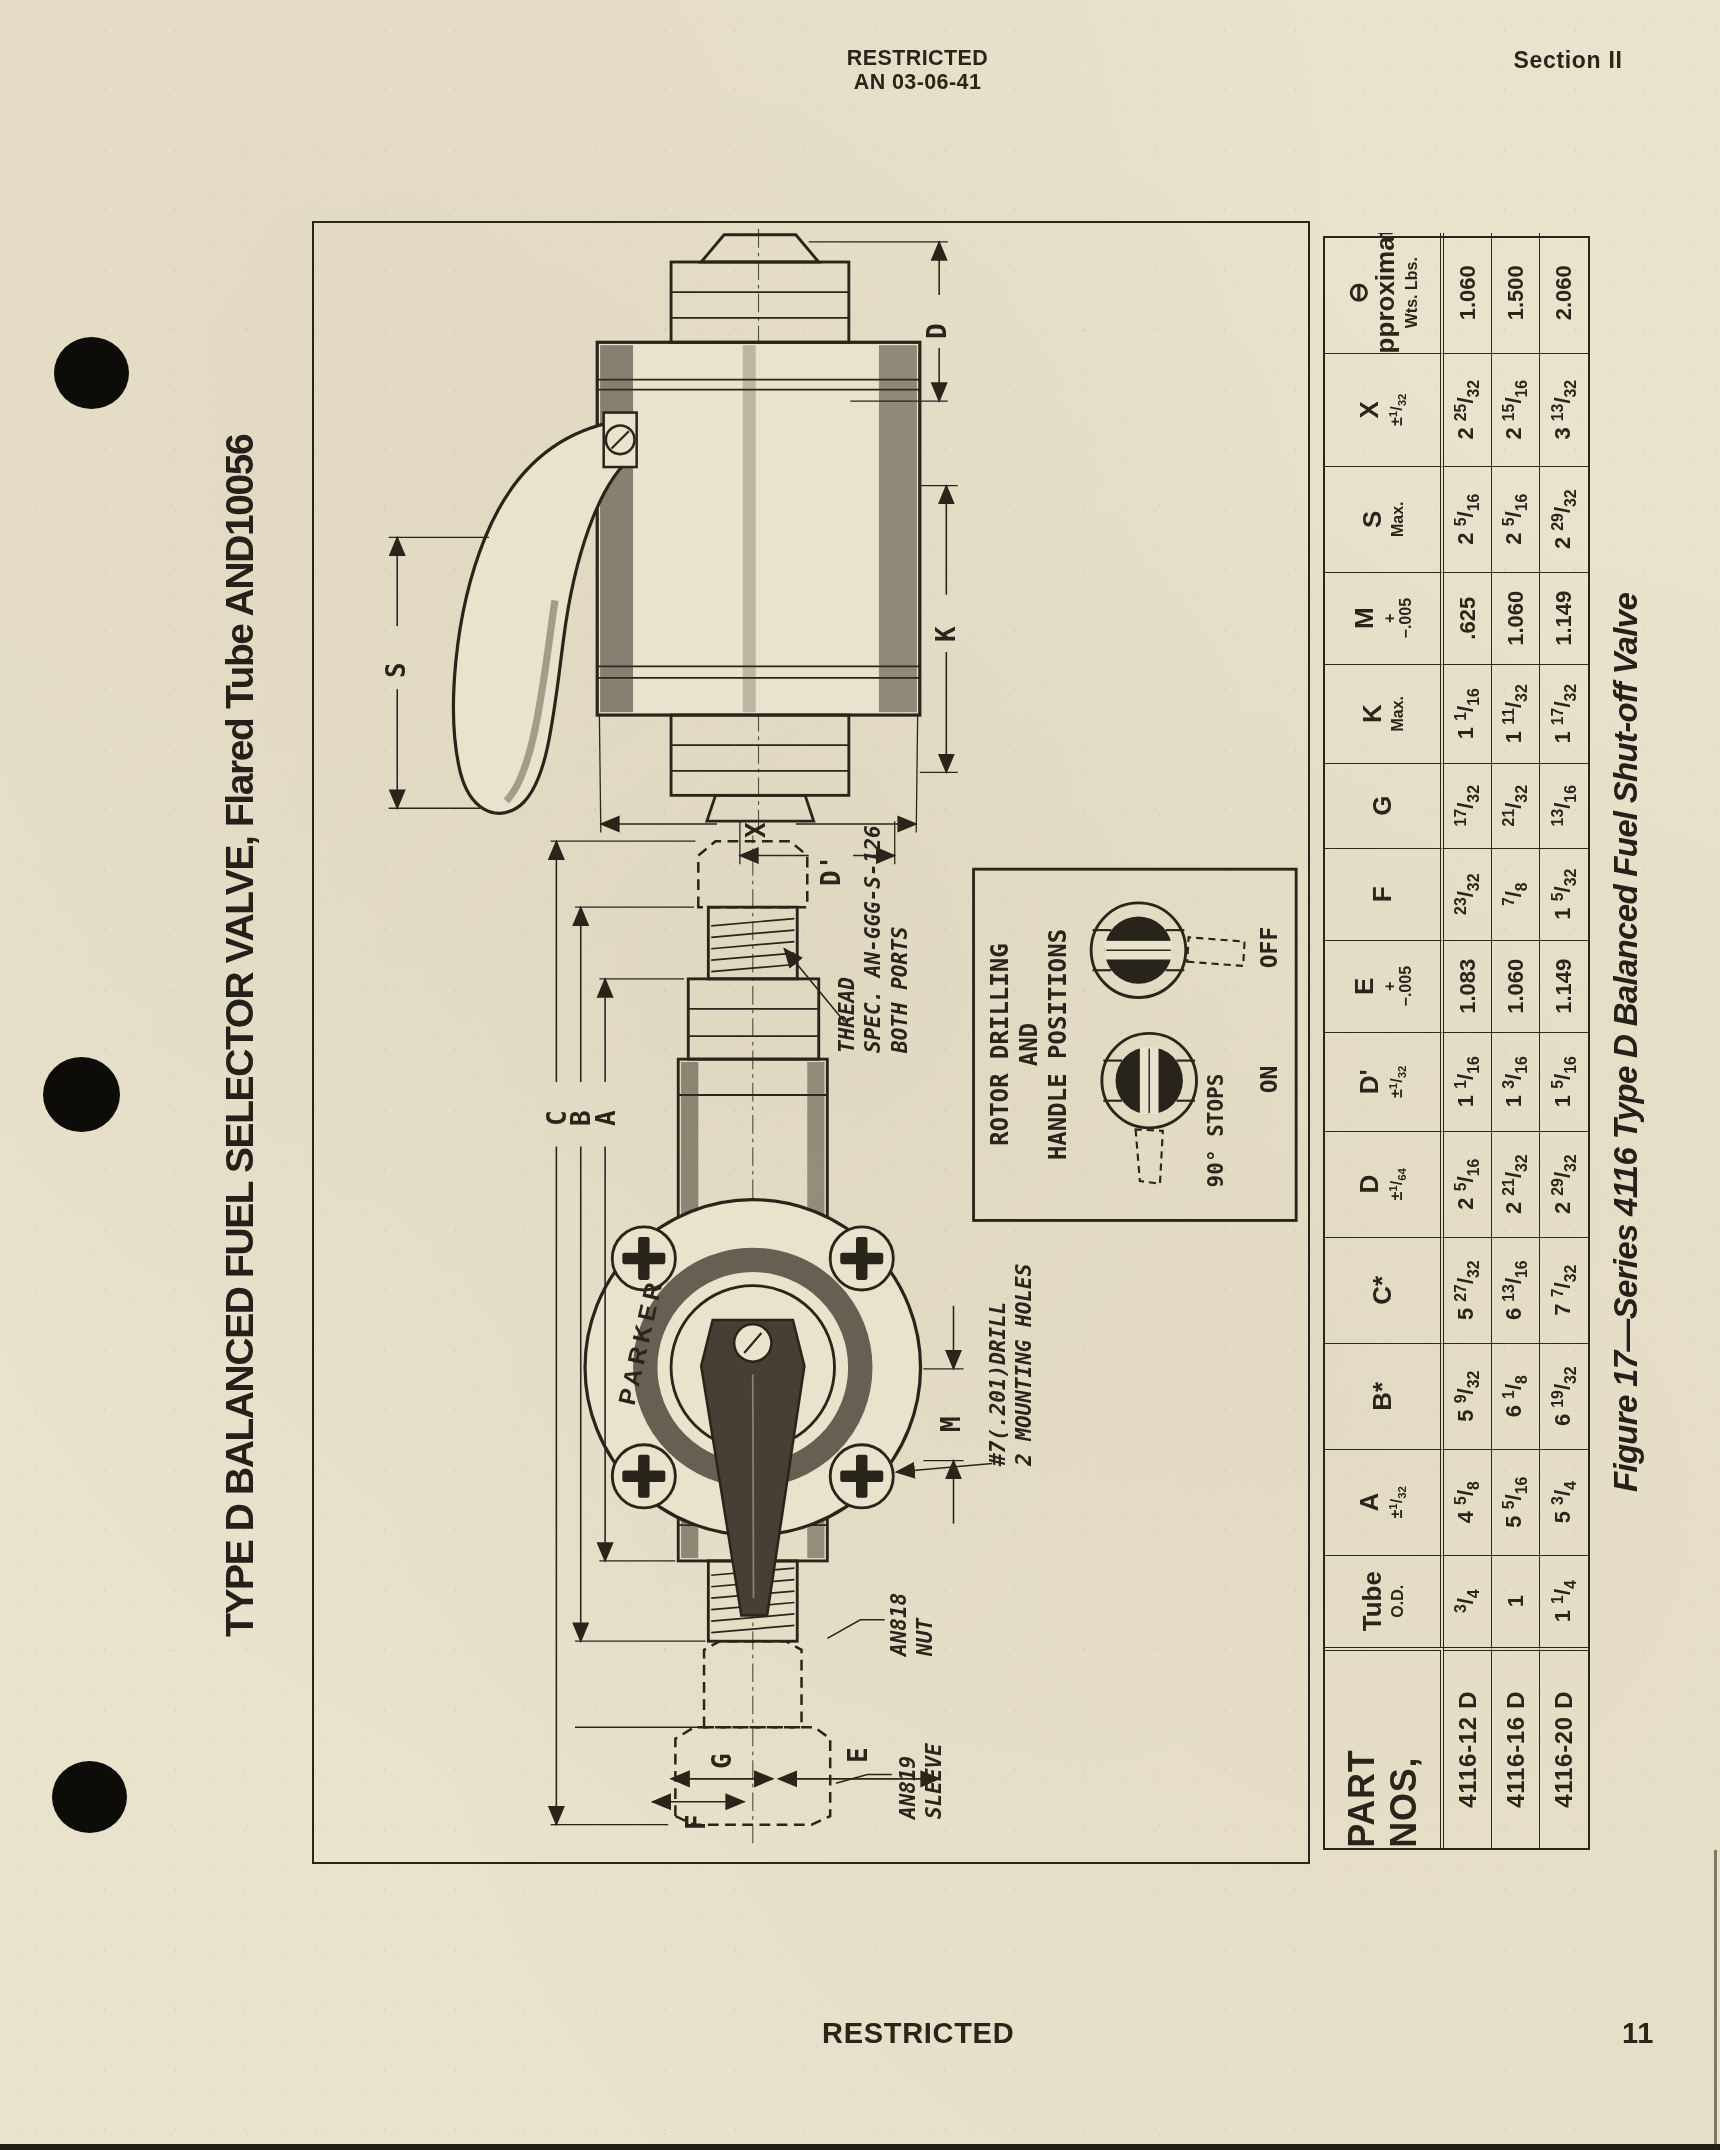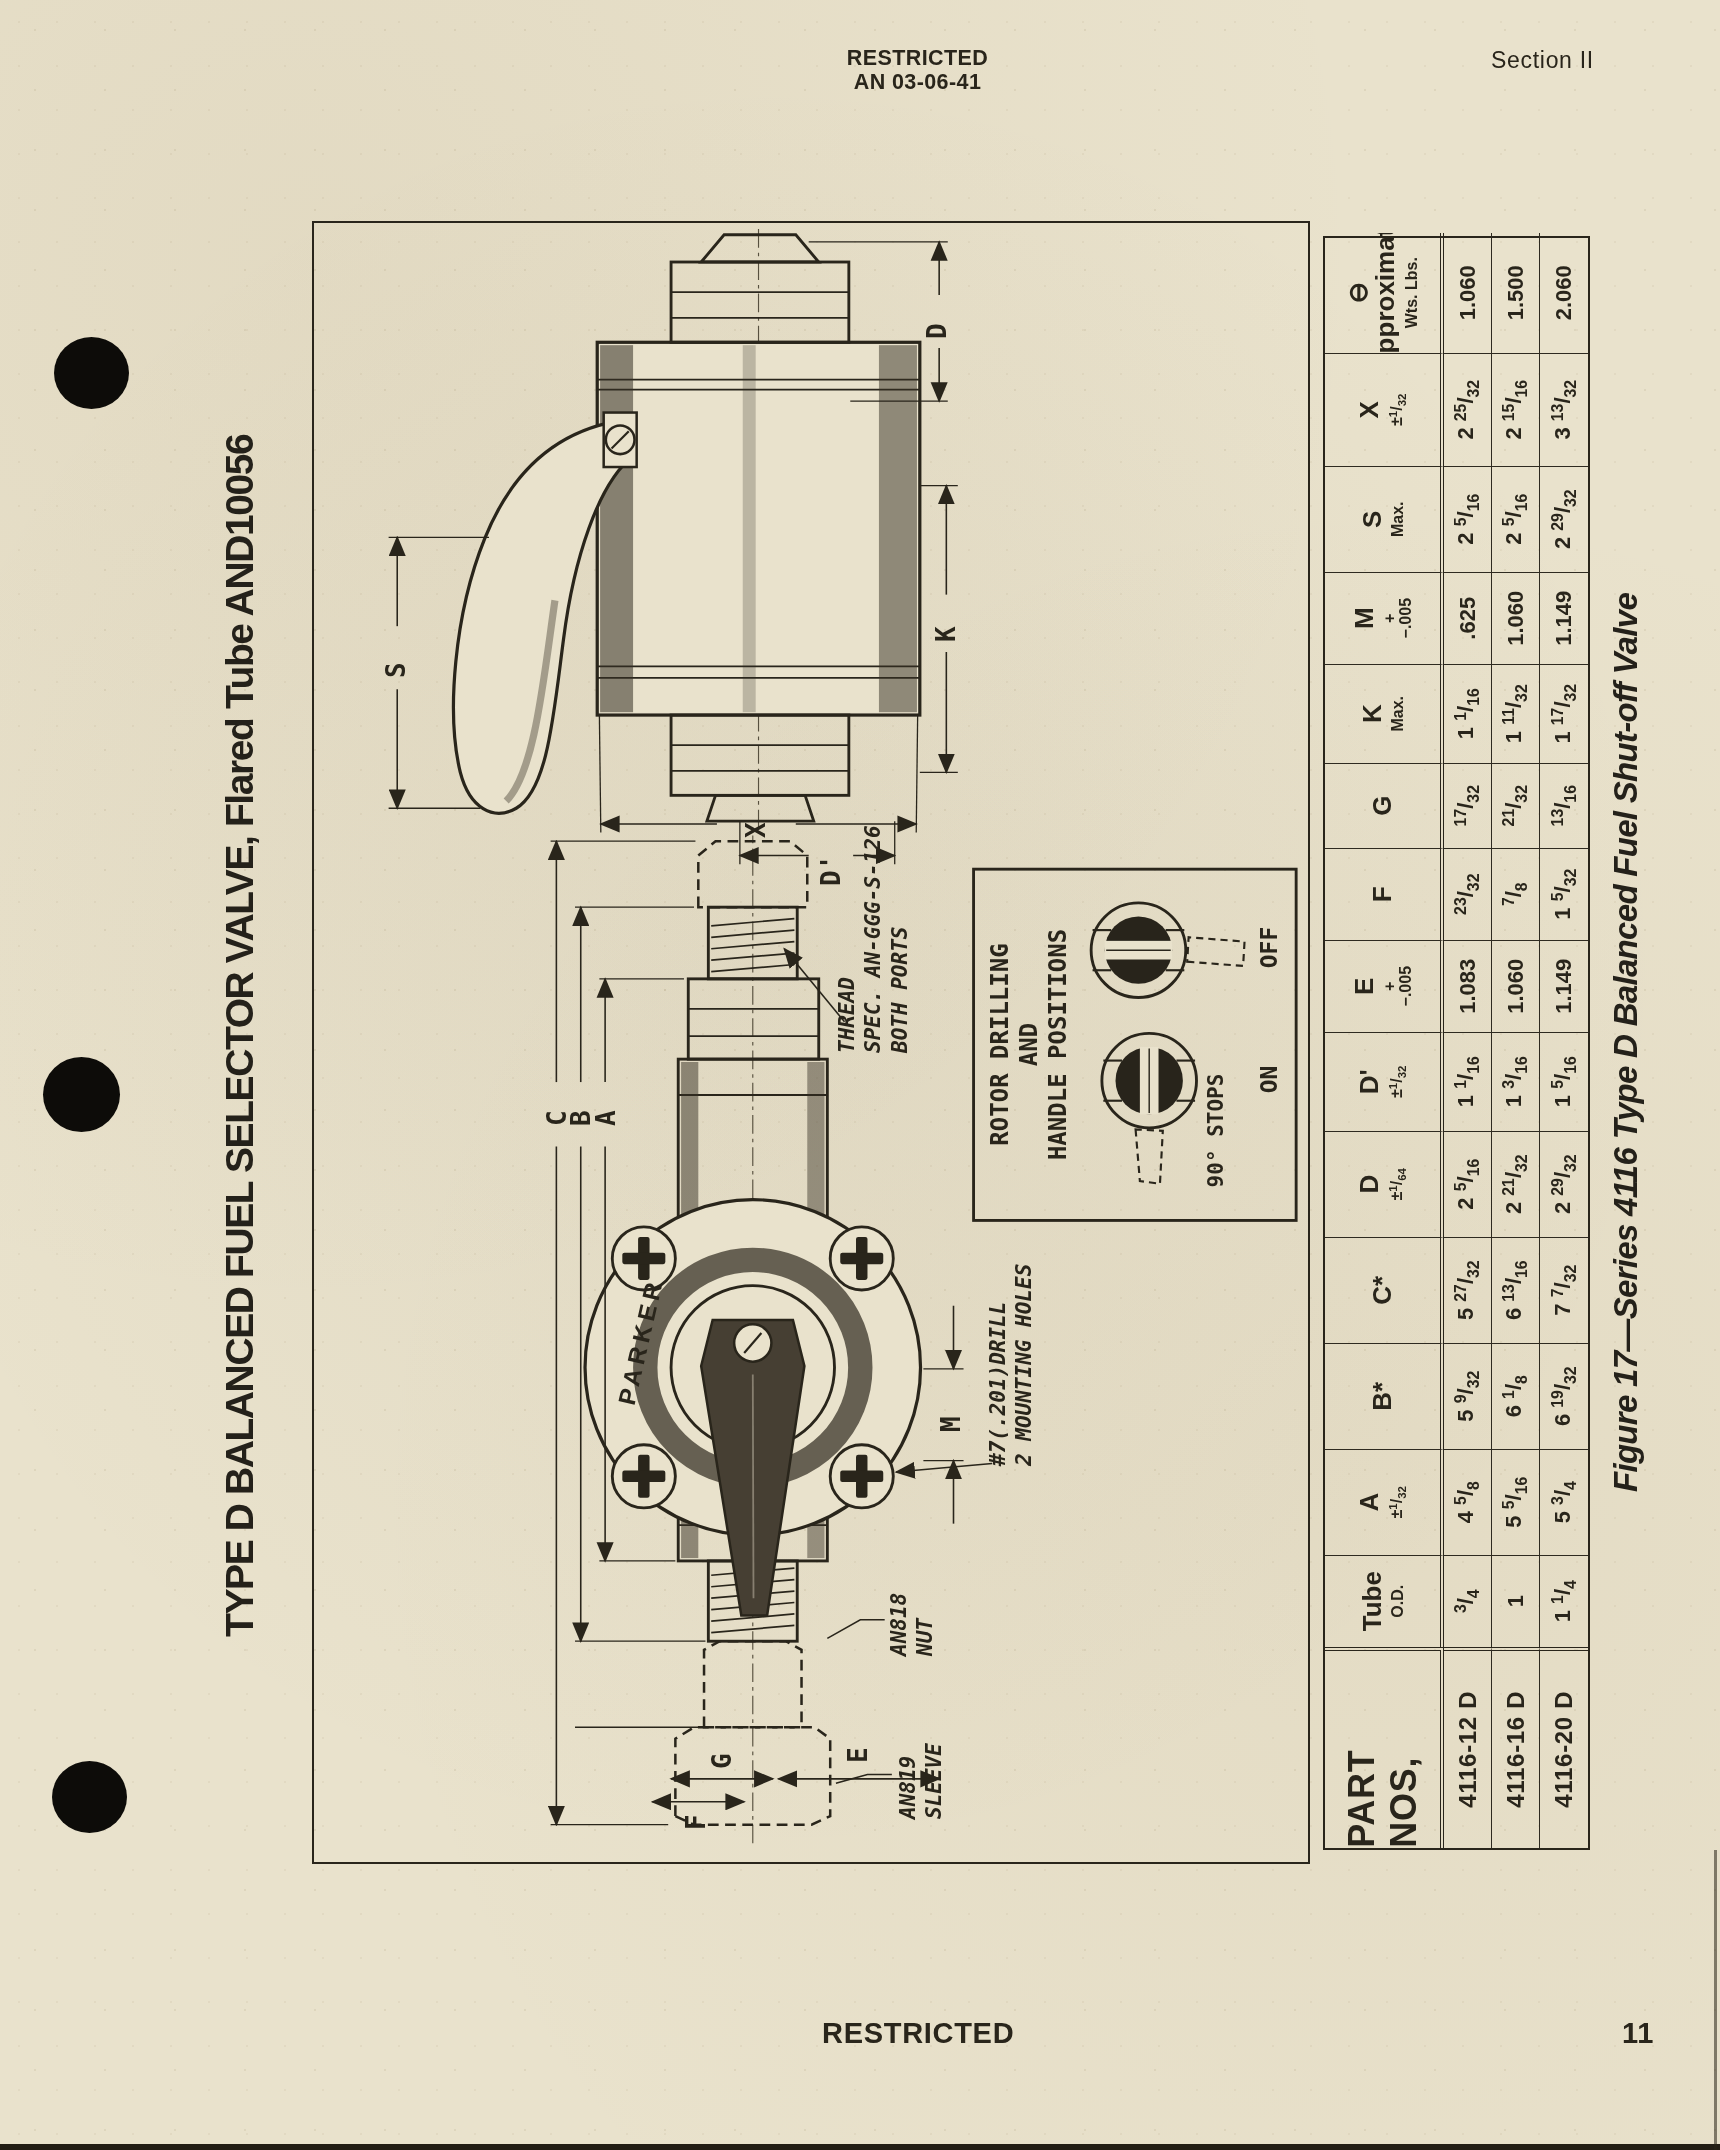--- a/index.html
+++ b/index.html
@@ -12,21 +12,21 @@
     background:
       radial-gradient(circle at 18% 12%, rgba(140,115,70,.07), transparent 45%),
       radial-gradient(circle at 80% 70%, rgba(140,115,70,.06), transparent 50%),
       radial-gradient(circle at 45% 45%, rgba(90,75,45,.05), transparent 60%),
       radial-gradient(rgba(120,98,55,.10) 1.1px, transparent 1.1px),
       radial-gradient(rgba(120,98,55,.07) 0.7px, transparent 0.9px);
     background-size:100% 100%,100% 100%,100% 100%,70px 60px,38px 44px;}
   .abs{position:absolute;}
   
   .hdr{font-weight:bold;font-size:21.5px;line-height:1.12;letter-spacing:0.4px;text-align:center;}
-  .sec{font-weight:normal;font-size:23px;letter-spacing:0.7px;text-align:left;}
+  .sec{font-weight:bold;font-size:23px;letter-spacing:0.7px;text-align:center;}
   .ftr{font-weight:bold;font-size:29px;letter-spacing:0.7px;}
   
   .hole{position:absolute;background:#0d0c09;border-radius:50%;}
   
   #rot{position:absolute;left:215px;top:215px;width:1649px;height:1448px;
        transform:rotate(-90deg) translateX(-1649px);transform-origin:0 0;}
   #doc-title{position:absolute;left:227px;top:2.9px;width:1190px;white-space:nowrap;
        font-weight:bold;font-size:39px;letter-spacing:-1.4px;color:#24211a;}
   #fig-box{position:absolute;left:0;top:97px;width:1643px;height:998px;
        border:2.9px solid #29251b;box-sizing:border-box;}

